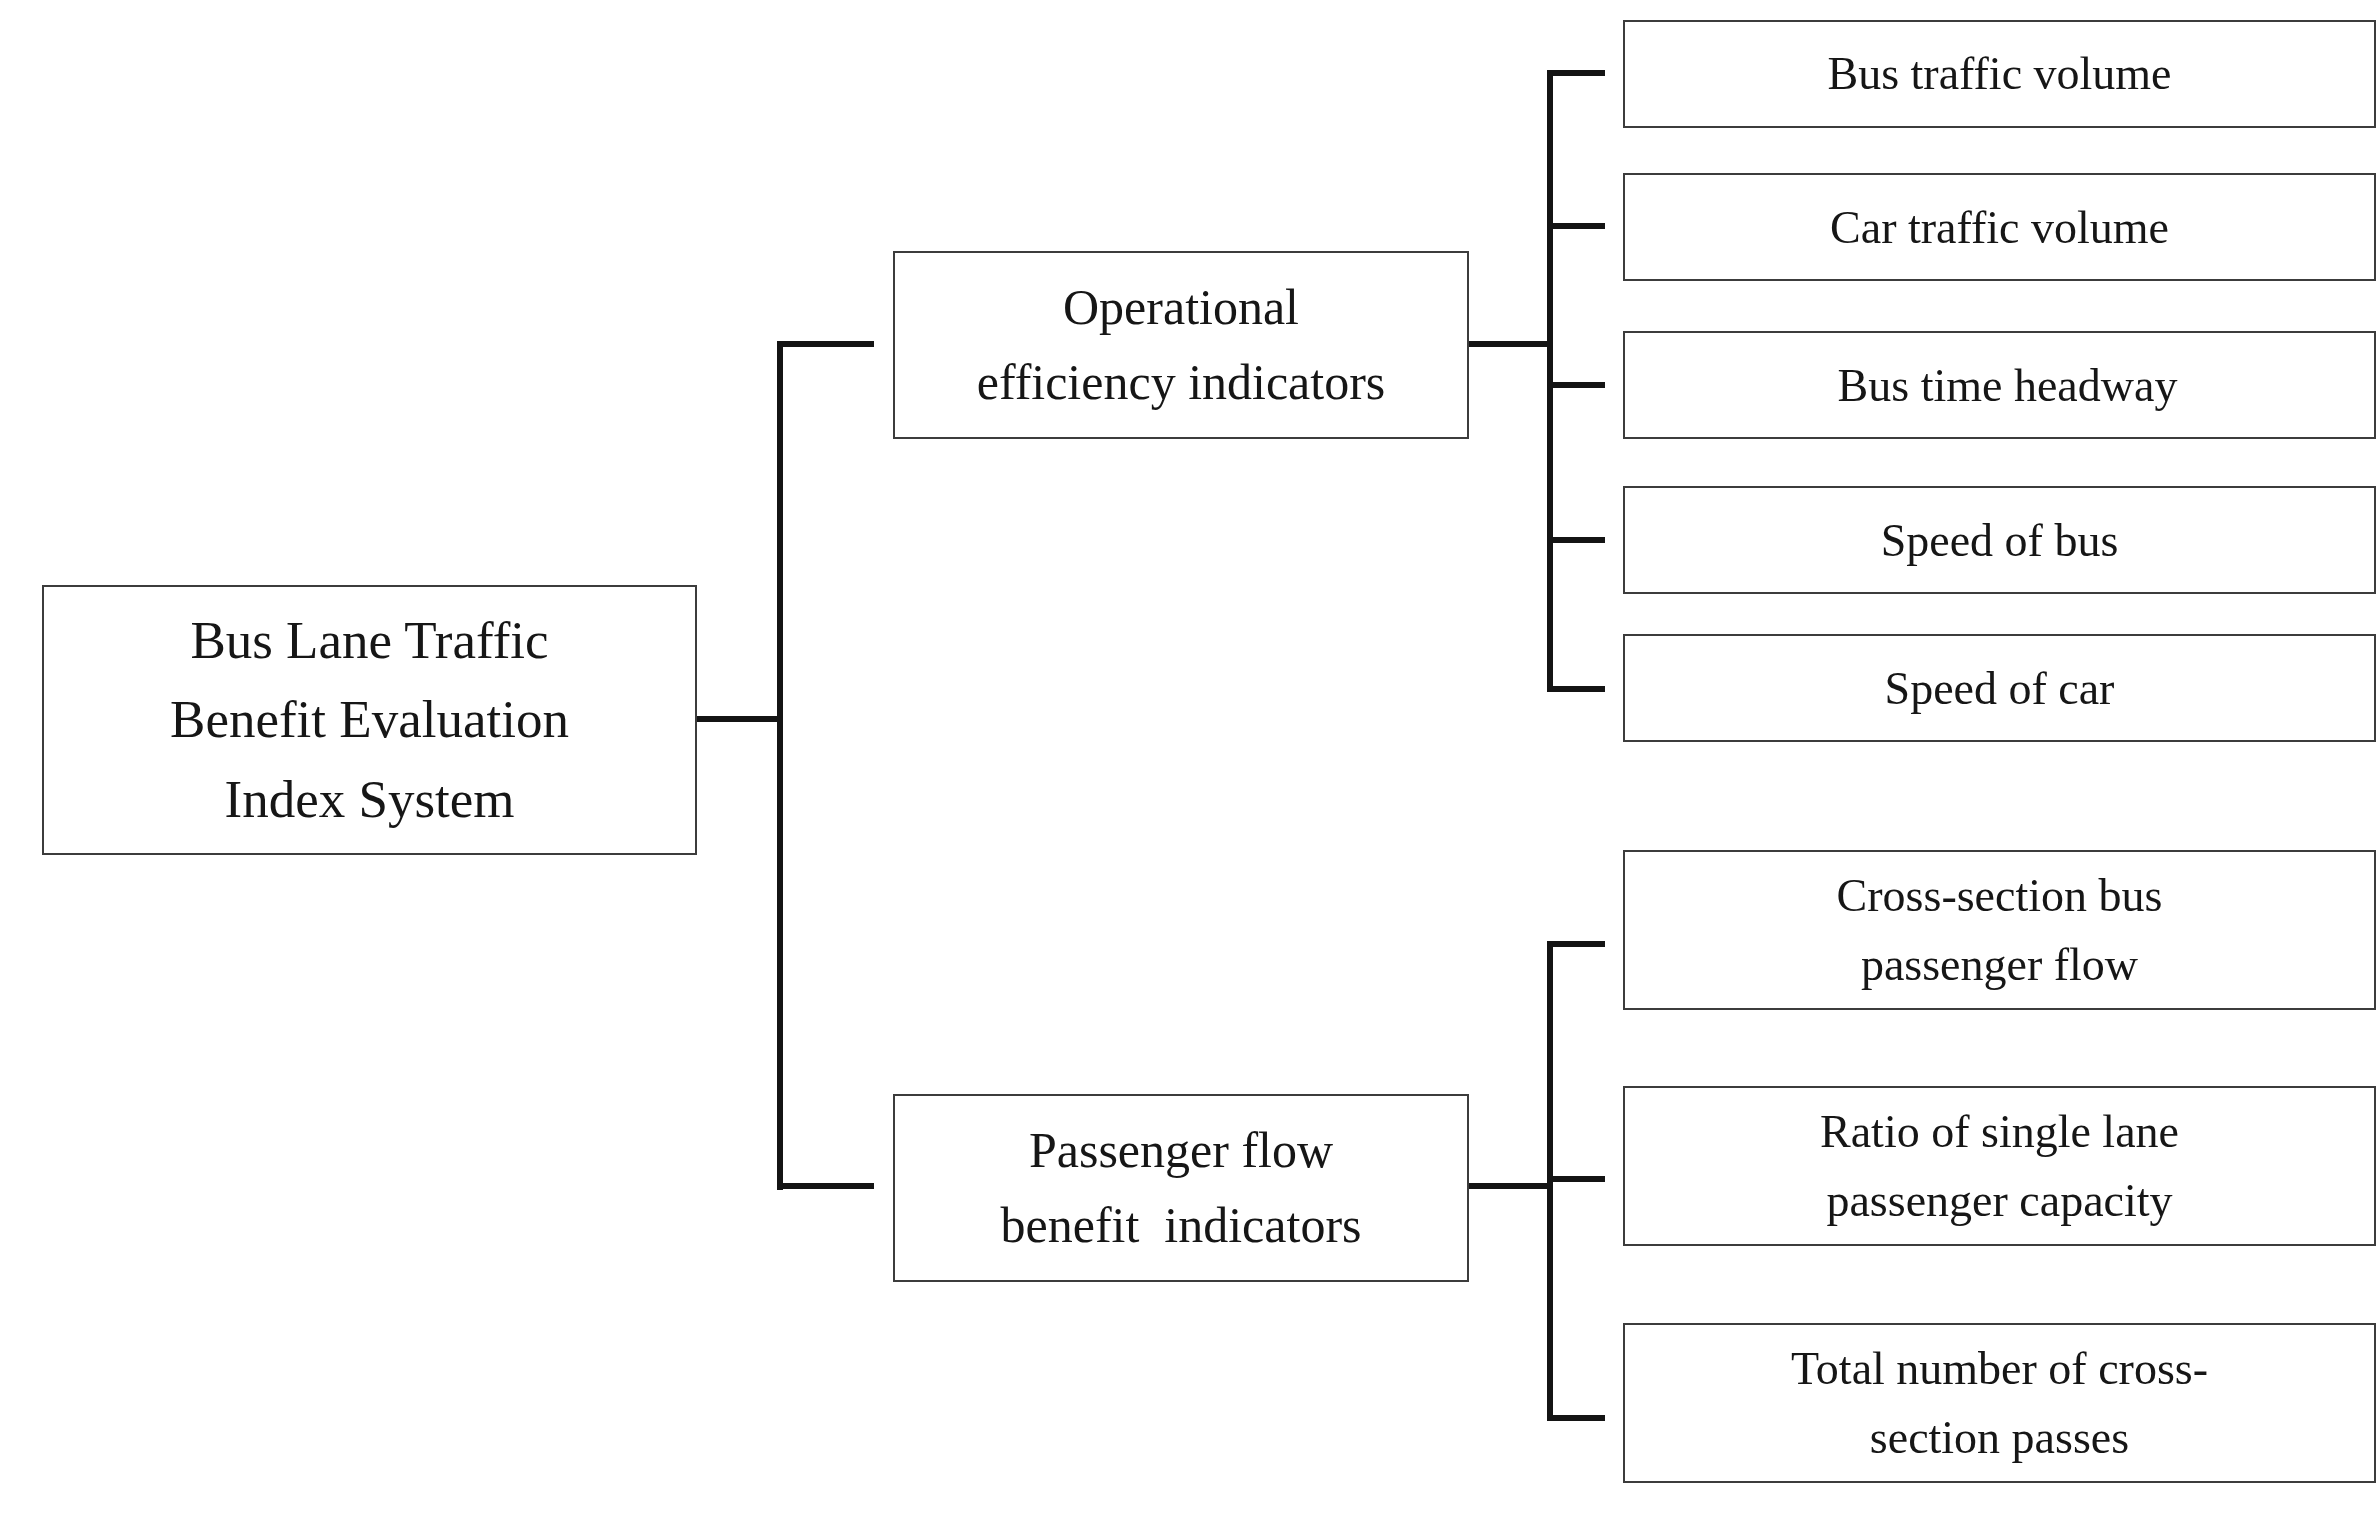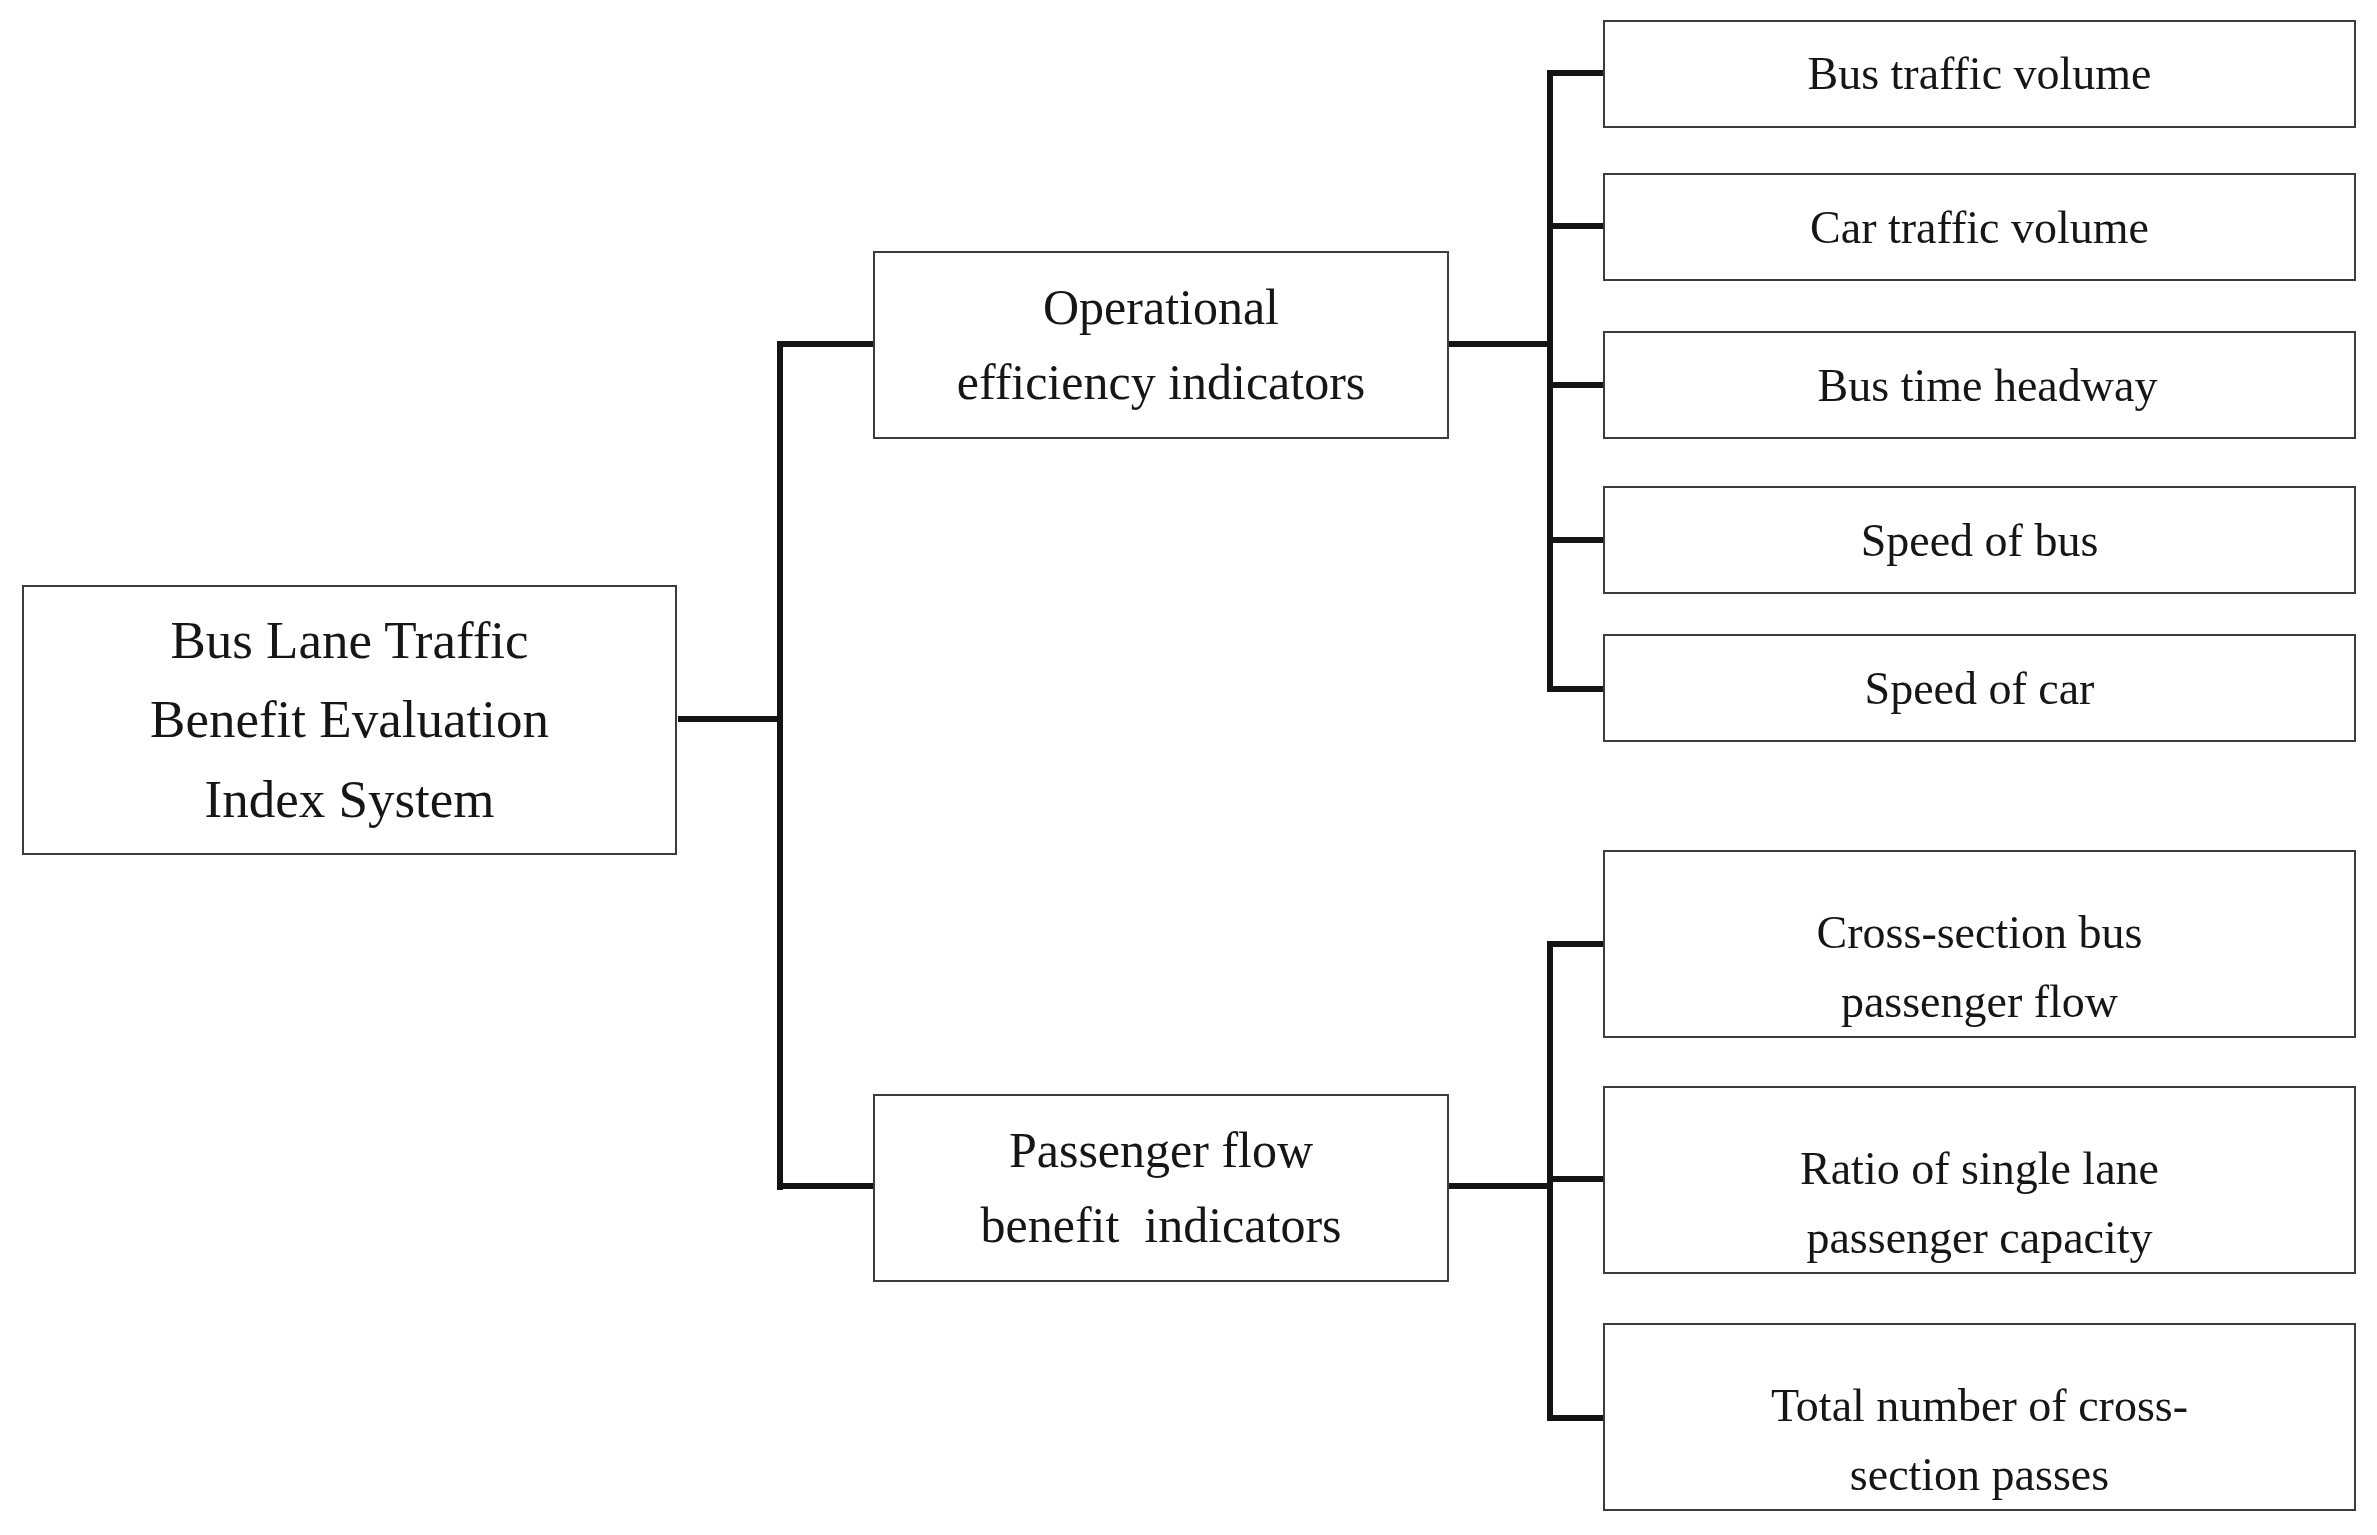--- a/index.html
+++ b/index.html
@@ -18,33 +18,34 @@
   .node {
     position: absolute;
     background: #ffffff;
     border: 2.7px solid #3c3c3c;
     box-sizing: border-box;
     display: flex;
     align-items: center;
     justify-content: center;
     text-align: center;
     z-index: 2;
+    margin-left: 20px;
   }
   .label {
     white-space: pre-wrap;
     line-height: 1.5;
     padding: 0 8.9px;
   }
   .root-node   { left: 22px;   top: 585px;  width: 655px; height: 270px; font-size: 53px; text-align: center; }
   .branch-node { left: 873px;  width: 576px; height: 188px; font-size: 50px; text-align: center; }
   .branch-1    { top: 251px; }
   .branch-2    { top: 1094px; }
   .leaf-node   { left: 1603px; width: 753px; font-size: 46px; }
   .leaf-short  { height: 108px; }
-  .leaf-tall   { height: 188px; align-items: flex-end; }
+  .leaf-tall   { height: 160px; }
   .leaf-1 { top: 19.5px; }
   .leaf-2 { top: 173px; }
   .leaf-3 { top: 331px; padding-left: 16px; }
   .leaf-4 { top: 486px; }
   .leaf-5 { top: 634px; align-items: center; }
   .leaf-6 { top: 850px; }
   .leaf-7 { top: 1086px; }
   .leaf-8 { top: 1323px; }
   .connector {
     position: absolute;

